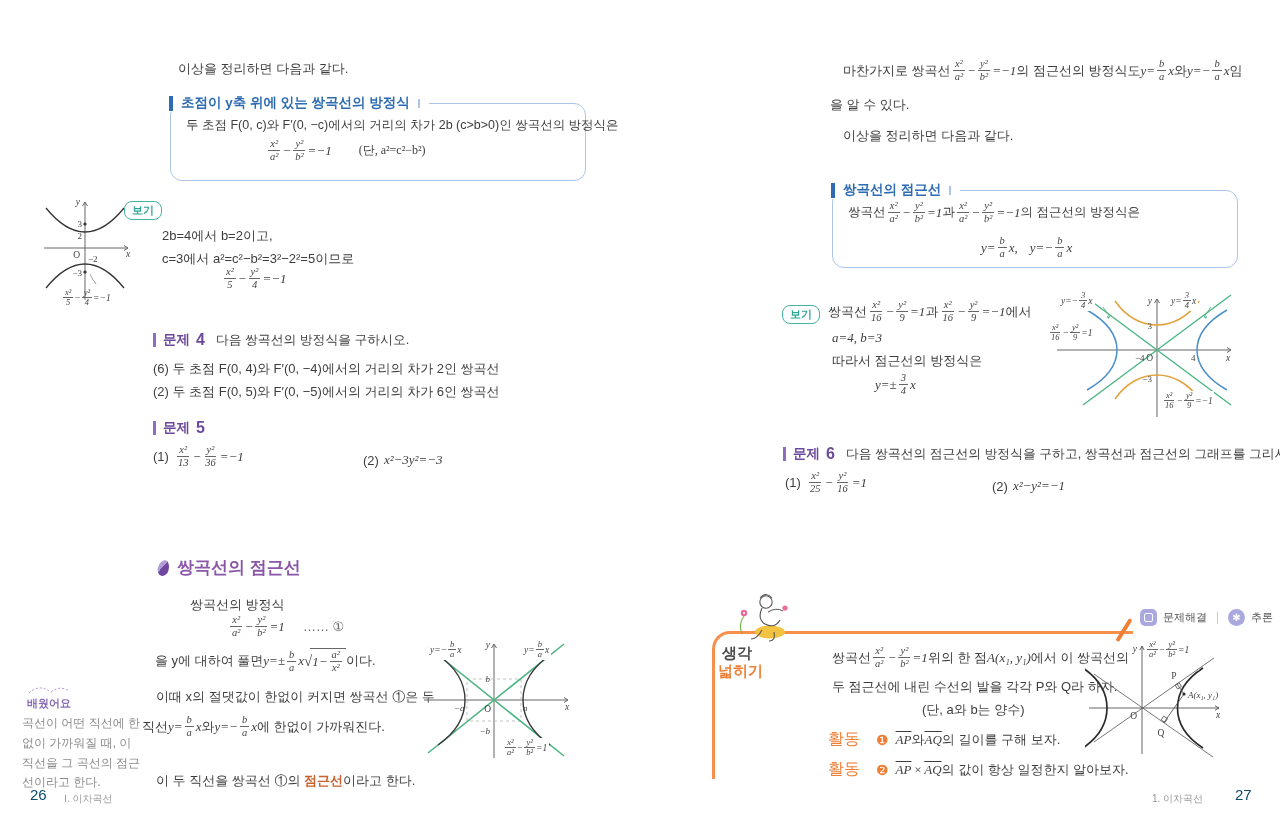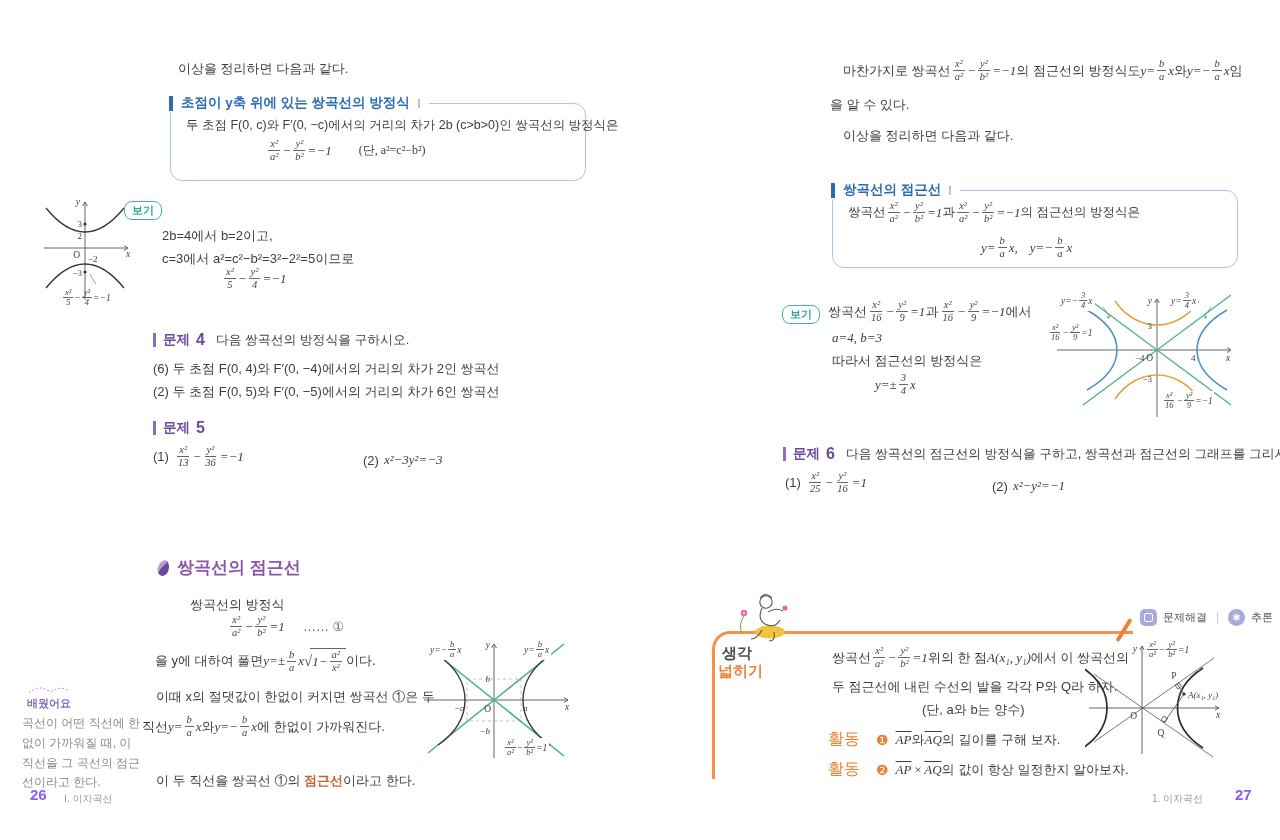--- a/index.html
+++ b/index.html
@@ -46,21 +46,21 @@
   .thinkw1{font-size:15px;font-weight:bold;color:#4a4a4a;}
   .thinkw2{font-size:15px;font-weight:bold;color:#ef7f35;}
   .bdg{position:absolute;display:flex;align-items:center;gap:6px;color:#555;font-size:11px;}
   .ic{width:17px;height:17px;background:#a9a9e0;color:#fff;display:flex;align-items:center;justify-content:center;}
   .ic.sq{border-radius:5px;}
   .ic.rd{border-radius:50%;font-size:10px;}
   .ic .insq{width:7px;height:7px;border:1.5px solid #fff;border-radius:2px;}
   .sep{width:1px;height:12px;background:#ccc;margin:0 4px;}
   .actlbl{color:#ef7f35;font-weight:normal;font-size:16px;margin-right:16px;}
   .actnum{color:#ef7f35;font-size:14px;margin-right:7px;}
-  .fnum{font-weight:bold;font-size:15px;color:#8b5cf6;}
+  .fnum{font-weight:normal;font-size:15px;color:#0c4a6e;}
   .fch{font-size:10px;color:#999;}
 </style>
 </head>
 <body>
 
 <div class="spread">
 
   <div class="t k" style="left:178px;top:60px;">이상을 정리하면 다음과 같다.</div>
 
   <div class="rulebox" style="left:170px;top:103px;width:414px;height:76px;">

